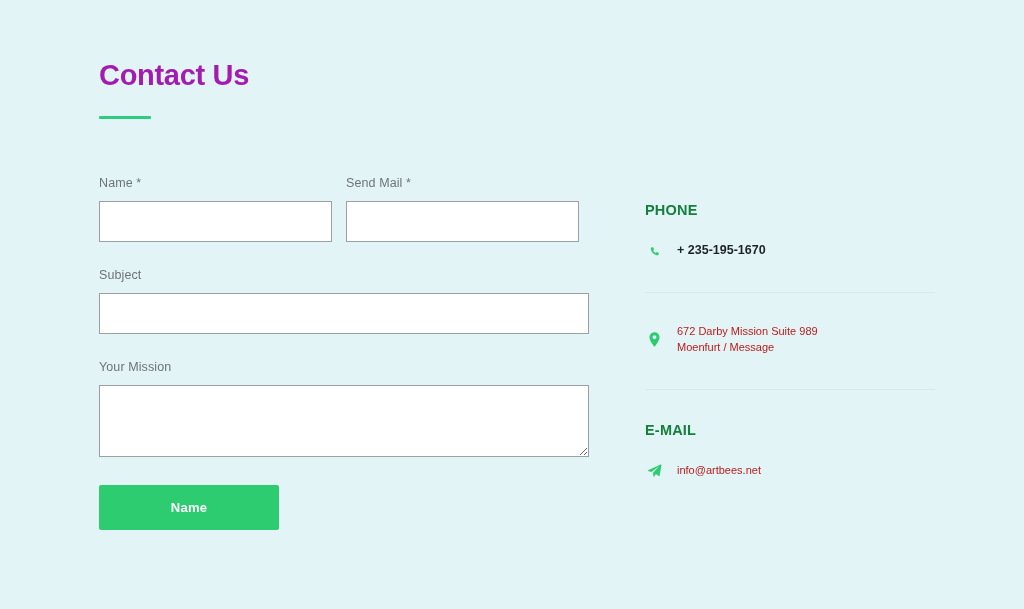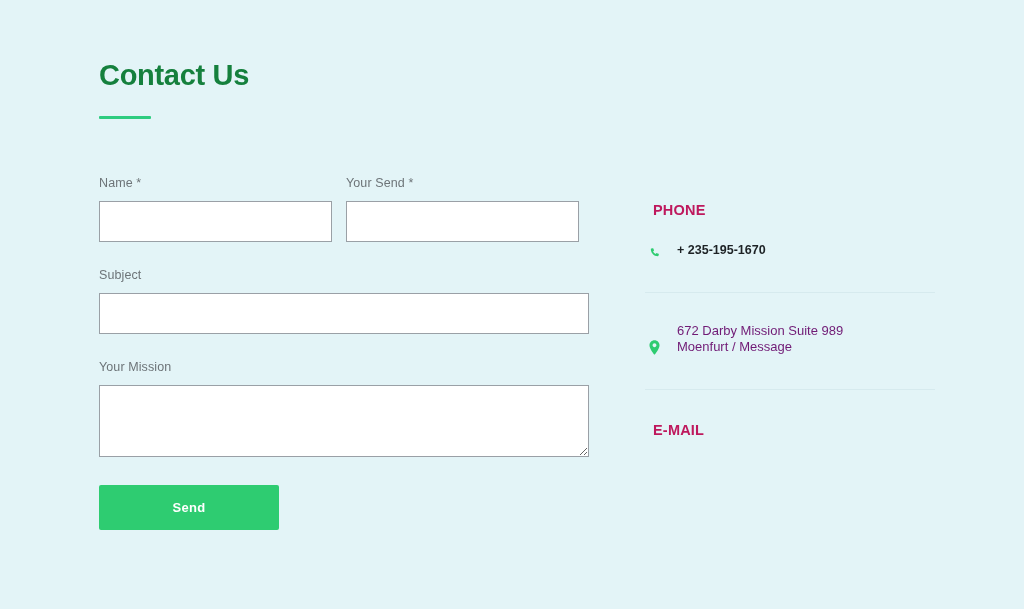--- a/index.html
+++ b/index.html
@@ -23,21 +23,21 @@
 
   
   .heading-block {
     position: absolute;
     left: 99px;
     top: 55px;
   }
   .page-title {
     font-size: 29px;
     font-weight: bold;
-    color: #15803d;
+    color: #a21caf;
     letter-spacing: -0.3px;
     margin: 0;
     line-height: 40px;
   }
   .title-rule {
     width: 52px;
     height: 3px;
     background: #2ecc80;
     margin-top: 21px;
     border-radius: 1px;
@@ -121,45 +121,45 @@
     position: absolute;
     left: 645px;
     top: 200px;
     width: 290px;
   }
   .info-group { position: relative; }
 
   .info-heading {
     font-size: 14.5px;
     font-weight: bold;
-    color: #be185d;
+    color: #15803d;
     letter-spacing: 0.2px;
     line-height: 20px;
-    margin: 0 0 22px 8px;
+    margin: 0 0 22px 0;
   }
 
   .info-row {
     display: flex;
-    align-items: flex-end;
+    align-items: center;
   }
   .info-icon {
     width: 18px;
     min-width: 18px;
     margin-right: 14px;
     display: flex;
     align-items: flex-start;
     justify-content: center;
     padding-top: 1px;
     color: #2ecc71;
   }
   .info-icon svg { display: block; }
 
   .info-text {
-    font-size: 13px;
-    color: #701a75;
+    font-size: 11px;
+    color: #b91c1c;
     line-height: 16px;
   }
   .info-text.strong {
     font-weight: bold;
     color: #1d2225;
     font-size: 12.5px;
   }
   .info-text .line2 { display: block; }
 
   .divider {
@@ -179,40 +179,40 @@
   </div>
 
   <form class="form-area">
 
     <div class="field-row">
       <div class="field half">
         <label class="field-label">Name *</label>
         <input class="text-input" type="text" placeholder="" style="">
       </div>
       <div class="field half">
-        <label class="field-label">Your Send *</label>
+        <label class="field-label">Send Mail *</label>
         <input class="text-input" type="text" placeholder="" style="">
       </div>
     </div>
 
     <div class="spacer-lg"></div>
 
     <div class="field full">
       <label class="field-label">Subject</label>
       <input class="text-input" type="text" placeholder="" style="">
     </div>
 
     <div class="spacer-lg"></div>
 
     <div class="field full">
       <label class="field-label">Your Mission</label>
       <textarea class="text-area" placeholder="" style=""></textarea>
     </div>
 
-    <button class="send-button" type="submit">Send</button>
+    <button class="send-button" type="submit">Name</button>
   </form>
 
   <aside class="sidebar">
 
     <div class="info-group">
       <div class="info-heading">PHONE</div>
       <div class="info-row">
         <span class="info-icon">
           <svg width="13" height="13" viewBox="0 0 24 24" fill="currentColor">
             <path d="M19.6 16.3l-3-1.3c-.4-.2-.9 0-1.2.3l-1.2 1.5c-2.1-1.1-3.8-2.8-4.9-4.9l1.5-1.2c.3-.3.5-.8.3-1.2l-1.3-3c-.2-.5-.7-.7-1.2-.6L6 6.6c-.5.1-.8.5-.8 1C5.2 15 10.9 20.8 18.3 20.8c.5 0 .9-.3 1-.8l.7-2.6c.1-.5-.1-1-.4-1.1z"></path>
@@ -233,16 +233,24 @@
         <div class="info-text">
           <span>672 Darby Mission Suite 989</span>
           <span class="line2">Moenfurt / Message</span>
         </div>
       </div>
       <div class="divider"></div>
     </div>
 
     <div class="info-group">
       <div class="info-heading">E-MAIL</div>
+      <div class="info-row">
+        <span class="info-icon">
+          <svg width="15" height="15" viewBox="0 0 24 24" fill="currentColor">
+            <path d="M22.5 2.1L1.8 11.4c-.7.3-.6 1.3.1 1.5l5.2 1.6 12.4-9.6-9.8 10.6.4 5.6c.1.8 1.1 1 1.5.3l2.6-3.9 4.6 3.4c.5.4 1.3.1 1.4-.6l2.9-17c.1-.7-.6-1.3-1.6-1.2z"></path>
+          </svg>
+        </span>
+        <div class="info-text">info@artbees.net</div>
+      </div>
     </div>
 
   </aside>
 </div>
 
 </body></html>

